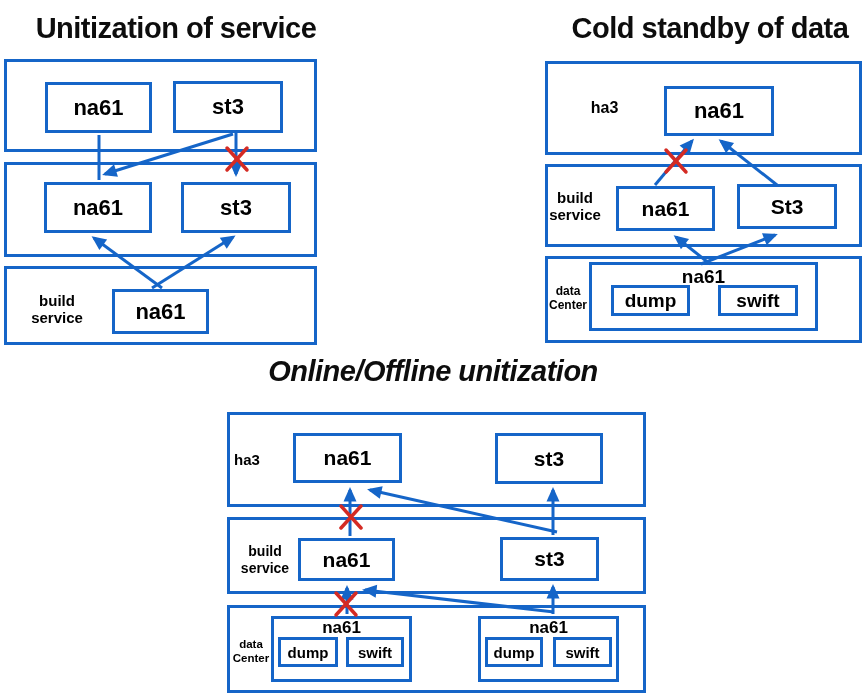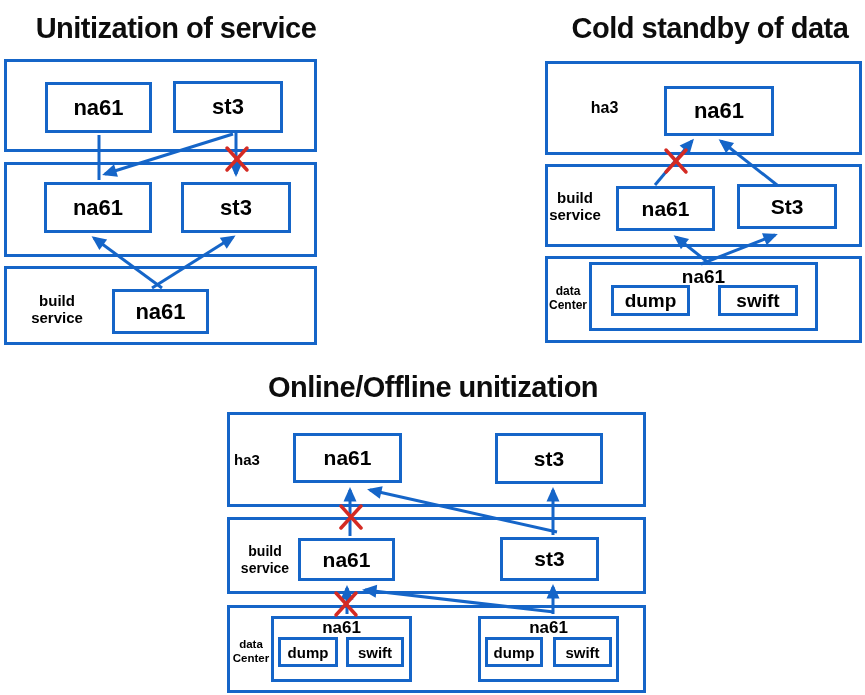--- a/index.html
+++ b/index.html
@@ -79,21 +79,21 @@
     <div class="glabel" style="left:589px; top:266px; width:229px; font-size:19px;">na61</div>
     <div class="node" style="left:611px; top:285px; width:79px; height:31px; font-size:19px;">
         <span>dump</span>
       </div>
     <div class="node" style="left:718px; top:285px; width:80px; height:31px; font-size:19px;">
         <span>swift</span>
       </div>
   </section>
 
   <section>
-    <h2 class="title" style="left:233px; top:372px; width:400px;">Online/Offline unitization</h2>
+    <h2 class="title" style="left:233px; top:356px; width:400px;font-style:italic;">Online/Offline unitization</h2>
 
     <div class="band" style="left:227px; top:412px; width:419px; height:95px;"></div>
     <div class="band" style="left:227px; top:517px; width:419px; height:77px;"></div>
     <div class="band" style="left:227px; top:605px; width:419px; height:88px;"></div>
 
     <div class="blabel" style="left:229px; top:451px; width:36px; font-size:15px;">ha3</div>
     <div class="node" style="left:293px; top:433px; width:109px; height:50px; font-size:21px;">
         <span>na61</span>
       </div>
     <div class="node" style="left:495px; top:433px; width:108px; height:51px; font-size:21px;">

